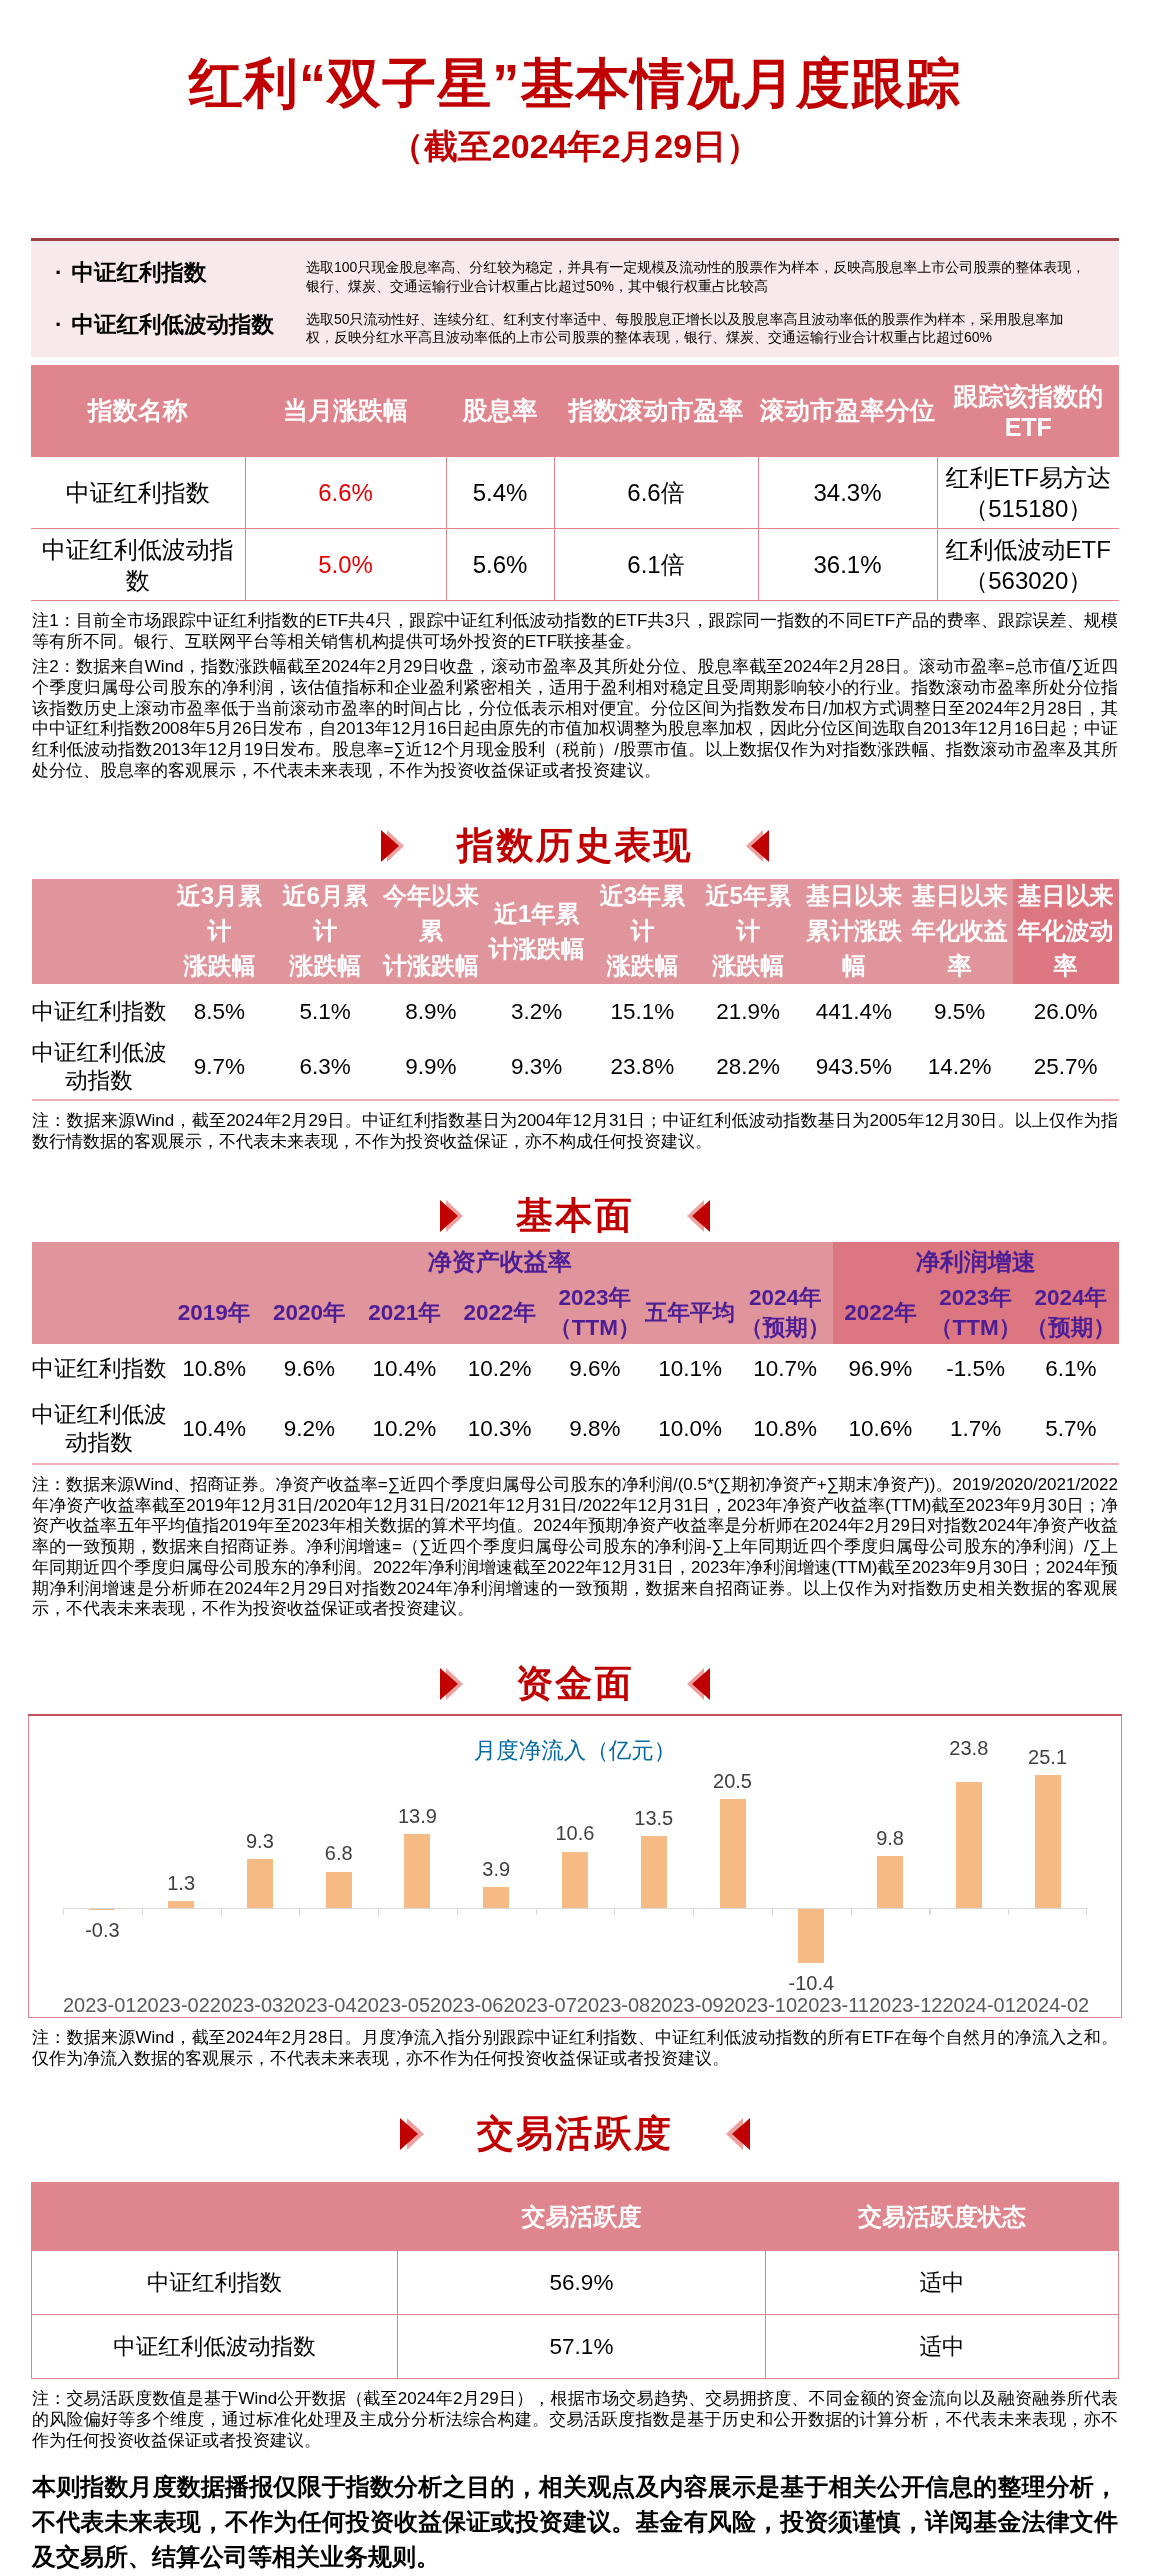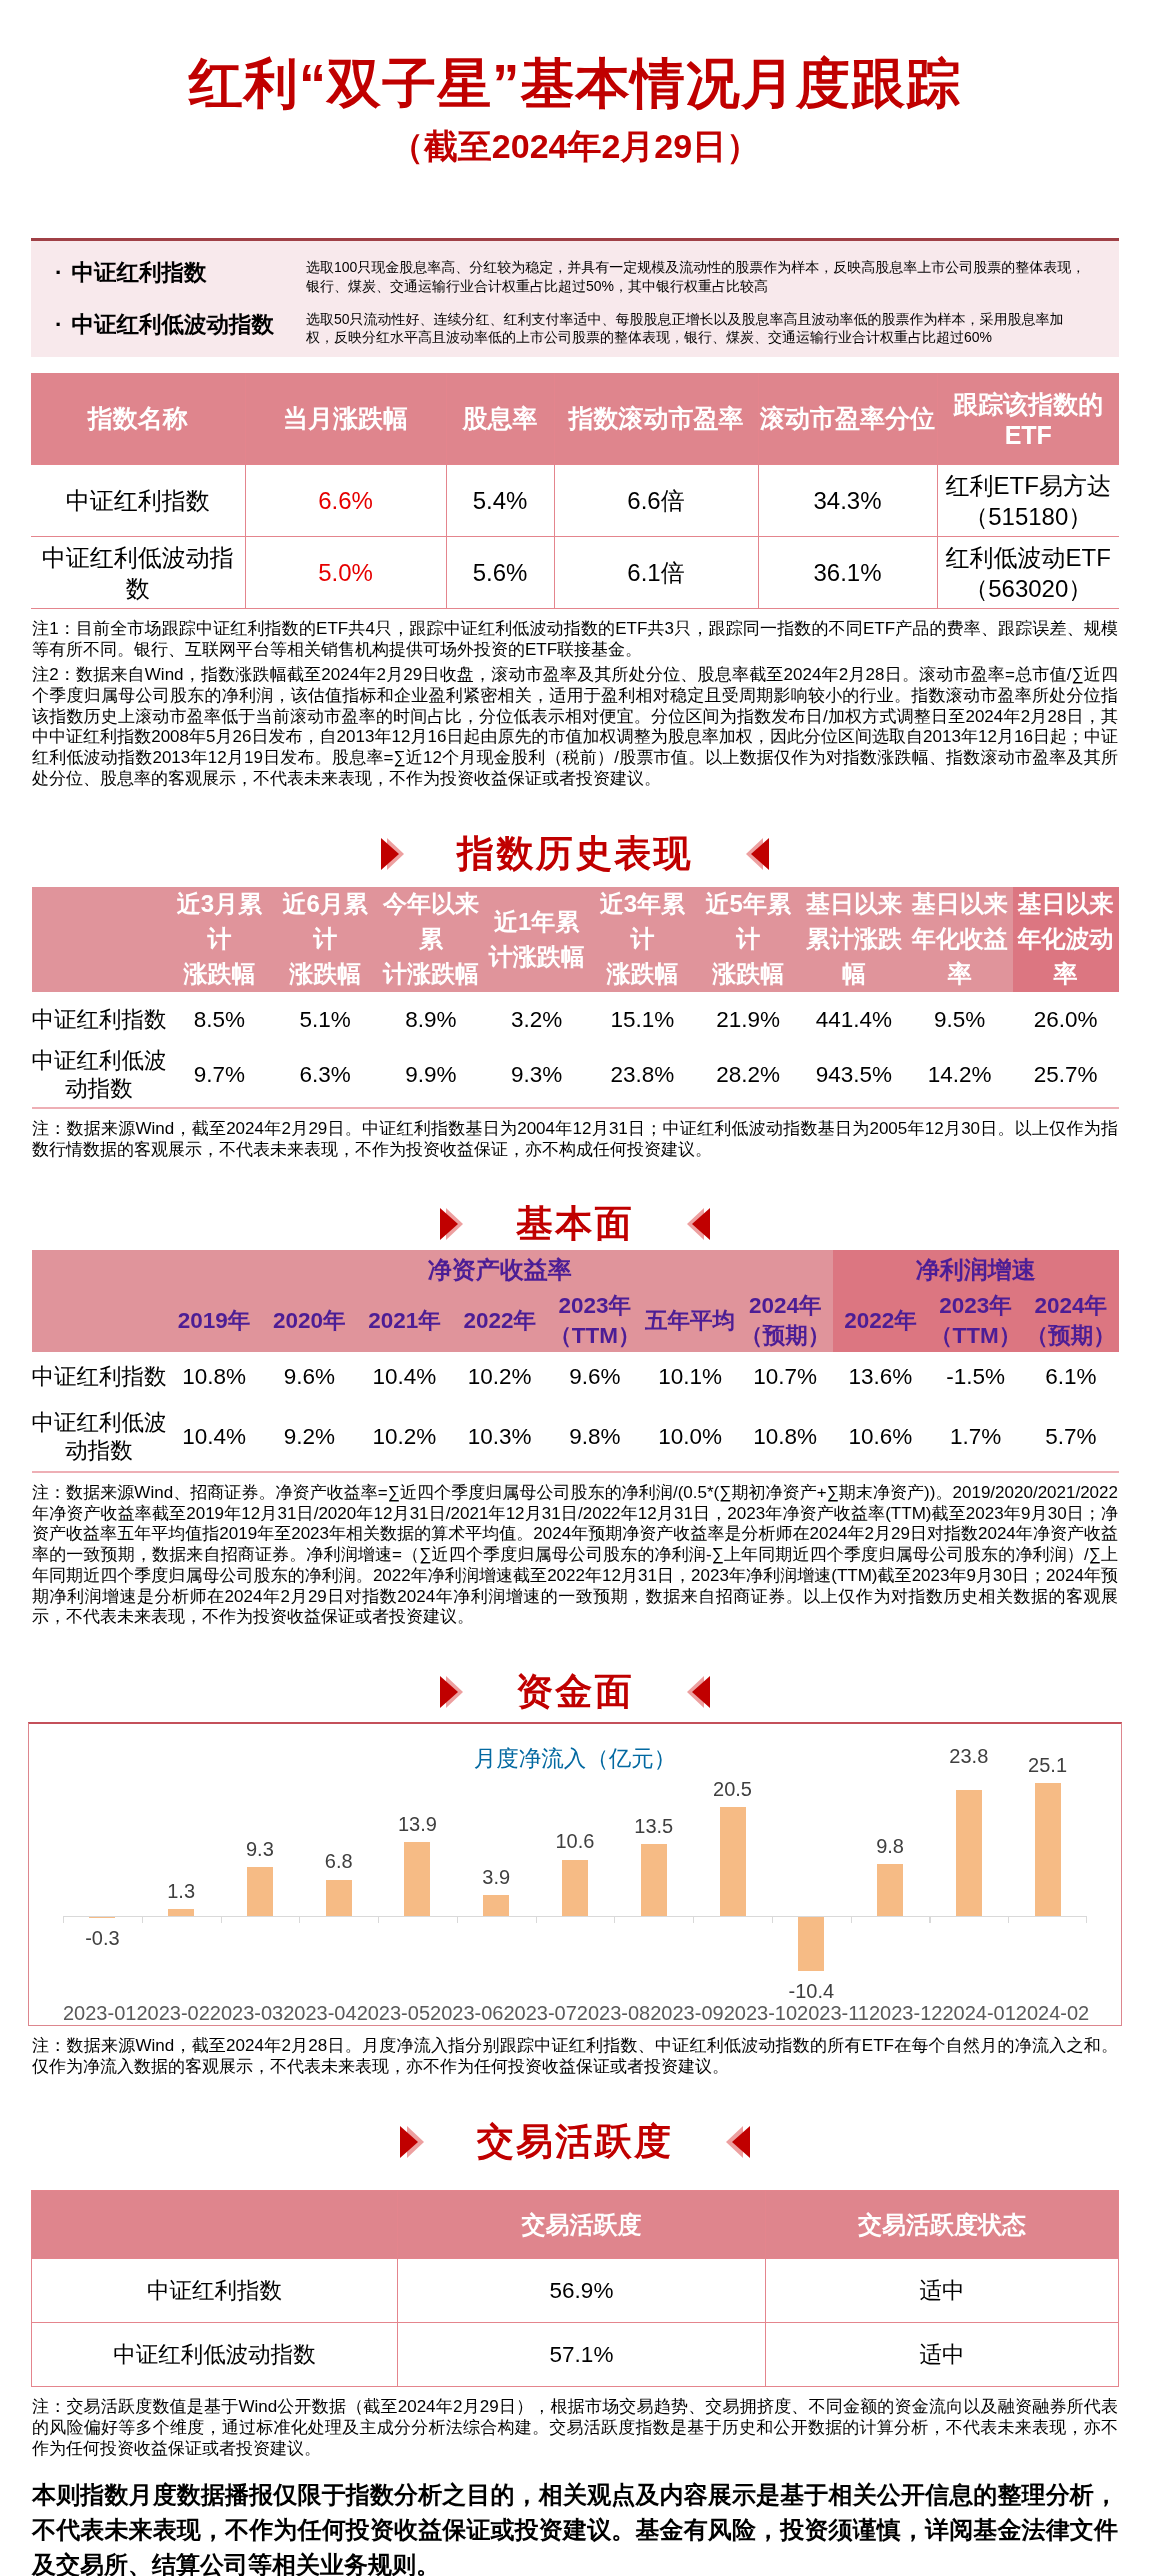--- a/index.html
+++ b/index.html
@@ -20,21 +20,21 @@
   *{box-sizing:border-box;margin:0;padding:0;}
   html,body{background:#fff;}
   body{width:1150px;height:2576px;overflow:hidden;font-family:"Liberation Sans",sans-serif;color:#000;}
   .page{width:1150px;height:2576px;position:relative;background:#fff;}
 
   
   .page-title{margin-top:46px;text-align:center;font-size:54px;line-height:1.4;font-weight:bold;color:var(--red);letter-spacing:1.1px;}
   .page-subtitle{margin-top:1.1px;text-align:center;font-size:34px;line-height:1.4;font-weight:bold;color:var(--red);}
 
   
-  .desc-panel{margin:68px 31px 16px;background:var(--panel);border-top:3.4px solid var(--panel-border);padding:17px 28px 10px 24px;}
+  .desc-panel{margin:68px 31px 8px;background:var(--panel);border-top:3.4px solid var(--panel-border);padding:17px 28px 10px 24px;}
   .desc-row{display:flex;}
   .desc-row + .desc-row{margin-top:14.6px;}
   .desc-term{flex:0 0 251px;font-size:22.5px;font-weight:bold;line-height:1.3;}
   .desc-bullet{display:inline-block;margin-right:9px;}
   .desc-text{flex:1;font-size:14px;line-height:1.32;}
 
   
   table{border-collapse:collapse;table-layout:fixed;width:1087px;margin:0 auto;}
   td,th{text-align:center;vertical-align:middle;font-weight:normal;}
 
@@ -272,21 +272,21 @@
     </tr>
     <tr class="r1">
       <td>中证红利指数</td>
       <td>10.8%</td>
       <td>9.6%</td>
       <td>10.4%</td>
       <td>10.2%</td>
       <td>9.6%</td>
       <td>10.1%</td>
       <td>10.7%</td>
-      <td>13.6%</td>
+      <td>96.9%</td>
       <td>-1.5%</td>
       <td>6.1%</td>
     </tr>
     <tr class="r2">
       <td>中证红利低波动指数</td>
       <td>10.4%</td>
       <td>9.2%</td>
       <td>10.2%</td>
       <td>10.3%</td>
       <td>9.8%</td>

